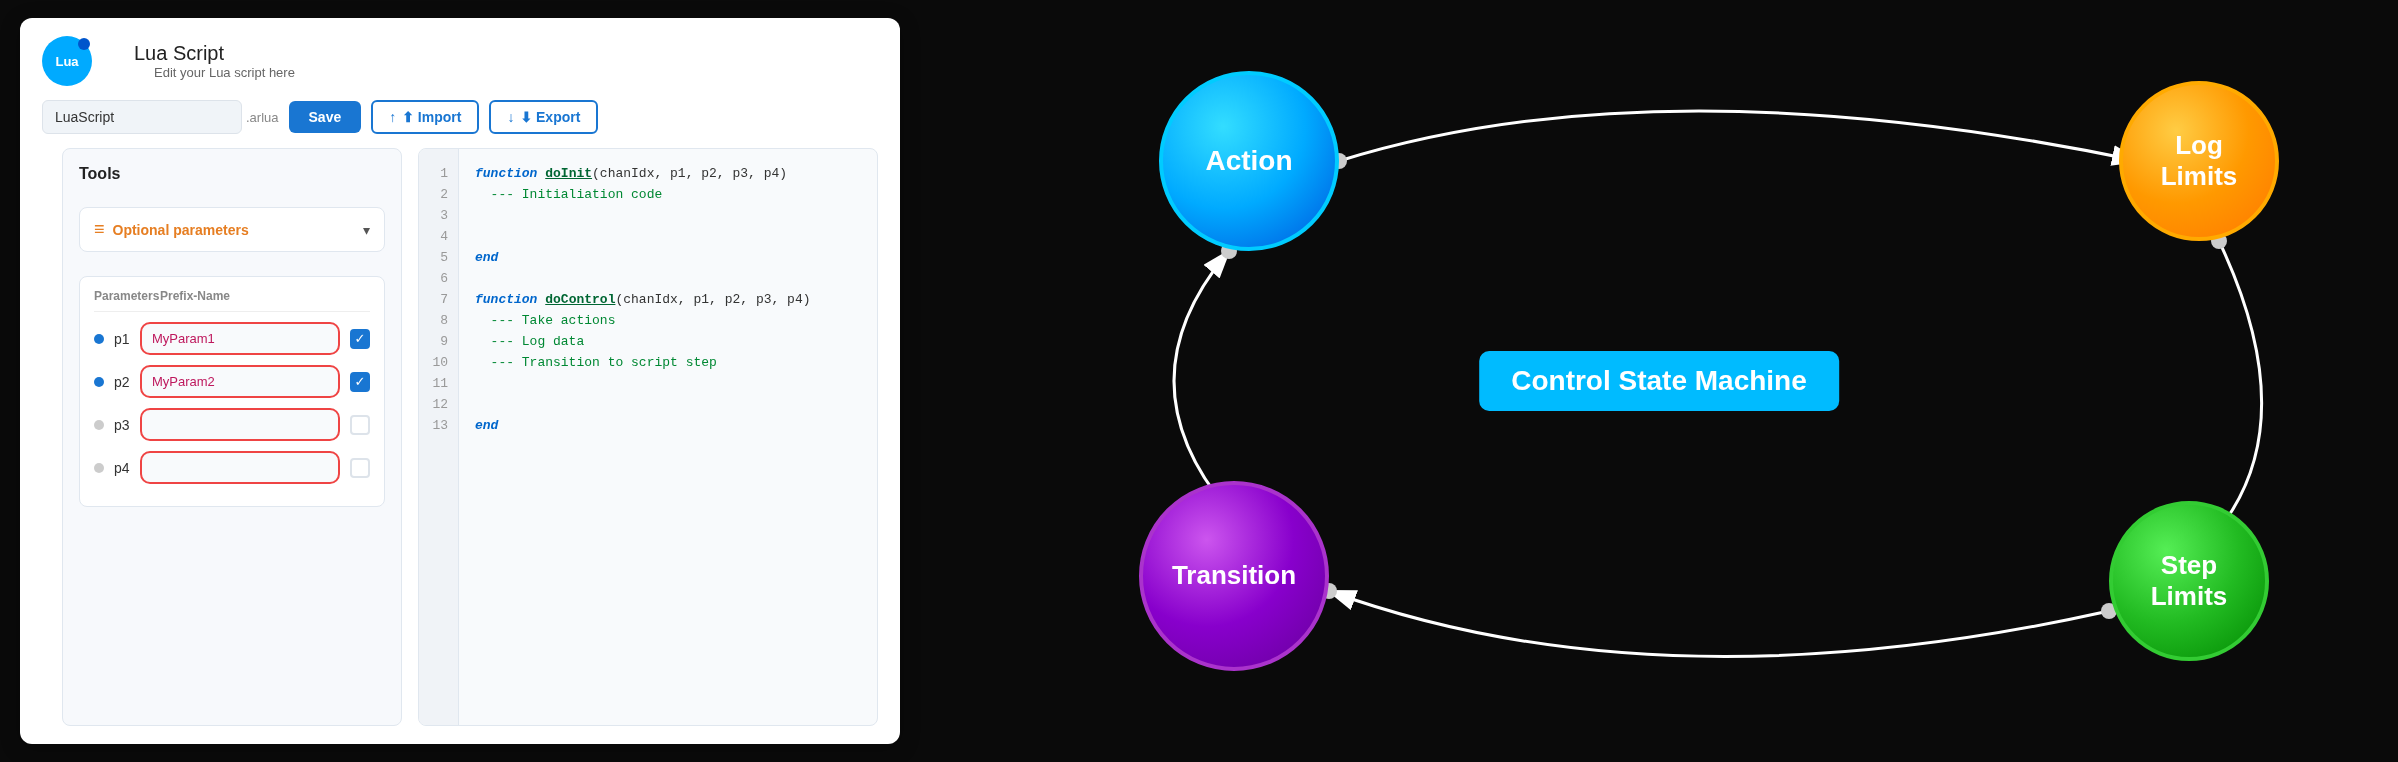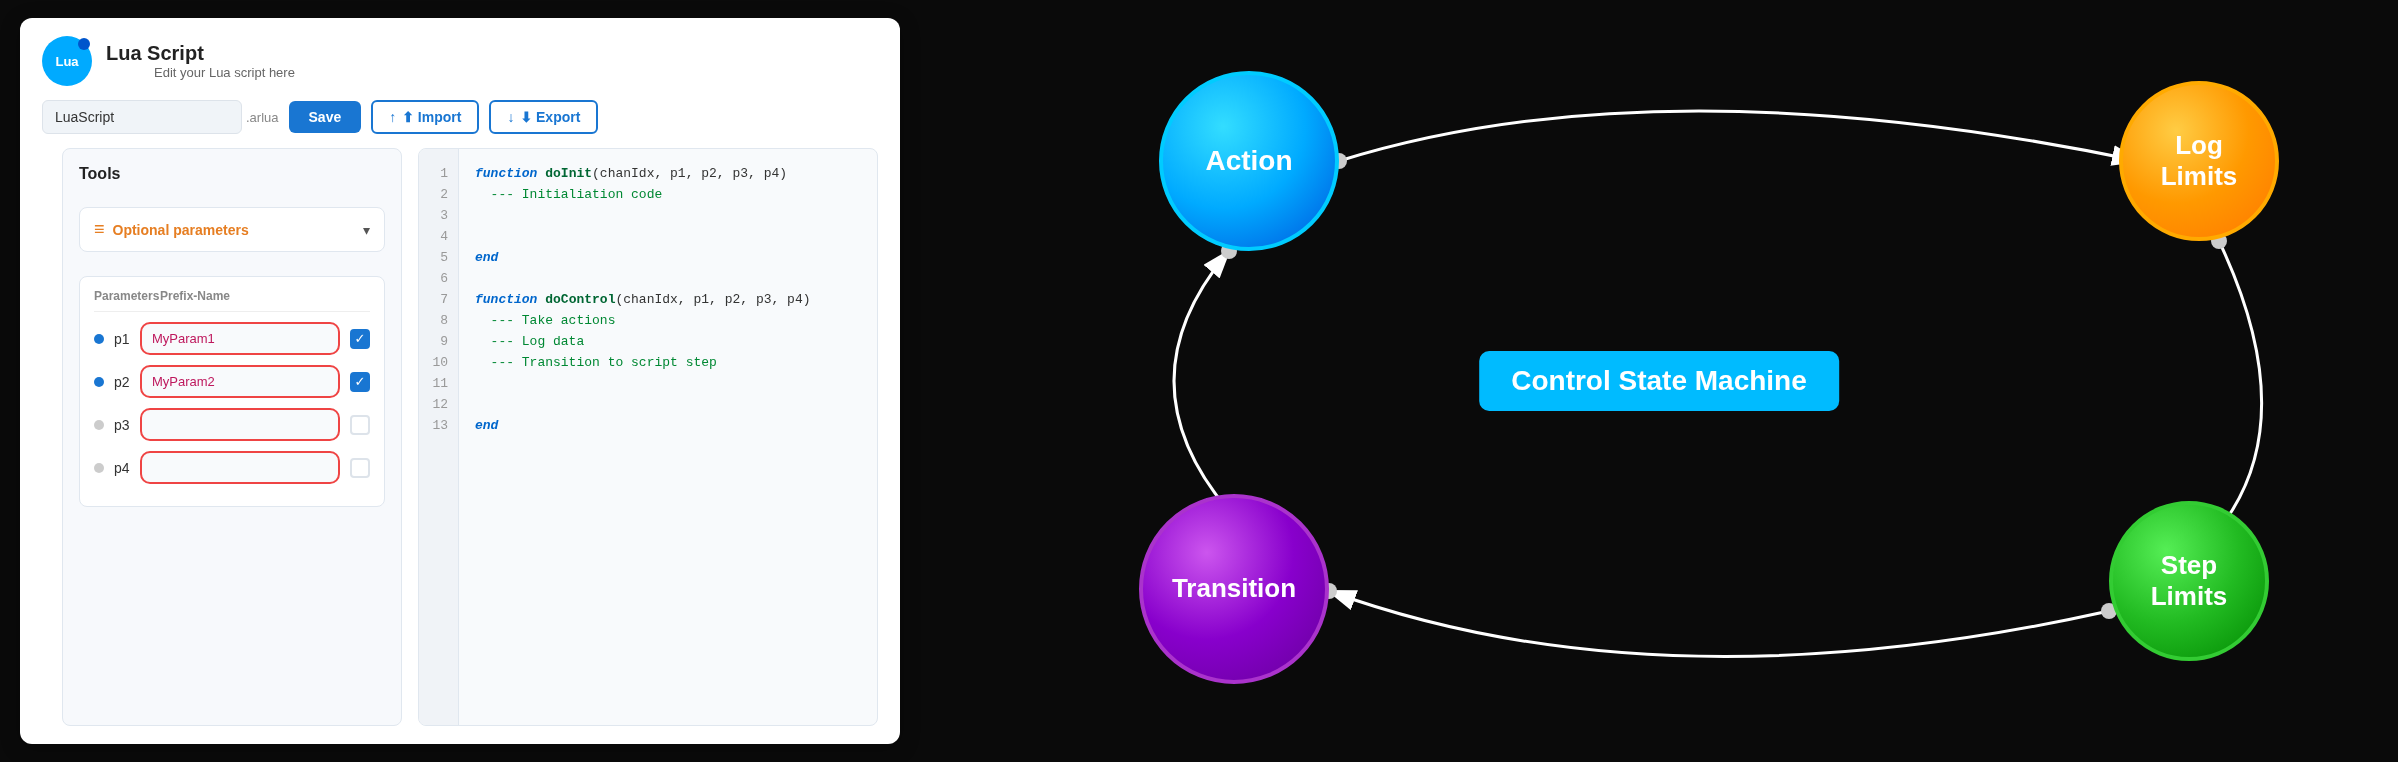--- a/index.html
+++ b/index.html
@@ -51,22 +51,23 @@
       height: 12px;
       background: #0055cc;
       border-radius: 50%;
       position: absolute;
       top: 2px;
       right: 2px;
     }
 
     .header-text h1 {
       font-size: 20px;
-      font-weight: 700;
+      font-weight: 400;
       color: #222;
+      margin-left: 28px;
     }
     .header-text p {
       font-size: 13px;
       color: #666;
       margin-left: 48px;
     }
 
     .toolbar {
       display: flex;
       align-items: center;
@@ -277,21 +278,21 @@
 
     .code-content {
       padding: 14px 16px;
       line-height: 21px;
       white-space: pre;
       color: #333;
       flex: 1;
     }
 
     .kw { color: #0066cc; font-weight: 600; font-style: italic; }
-    .fn { color: #006633; font-weight: 600; }
+    .fn { color: #006633; font-weight: 600; text-decoration: underline; }
     .cm { color: #008833; }
     .nm { color: #333; }
 
     
     .right-panel {
       flex: 1;
       display: flex;
       align-items: center;
       justify-content: center;
       position: relative;
@@ -343,21 +344,21 @@
       top: 50px;
       background: radial-gradient(circle at 35% 30%, #ffcc44, #ff9900, #ff7700);
       border: 4px solid #ffaa00;
       font-size: 26px;
     }
 
     .node-transition {
       width: 190px;
       height: 190px;
       left: 180px;
-      bottom: 47px;
+      bottom: 60px;
       background: radial-gradient(circle at 35% 30%, #cc55ee, #8800cc, #660099);
       border: 4px solid #aa33cc;
       font-size: 26px;
     }
 
     .node-step {
       width: 160px;
       height: 160px;
       right: 90px;
       bottom: 70px;

